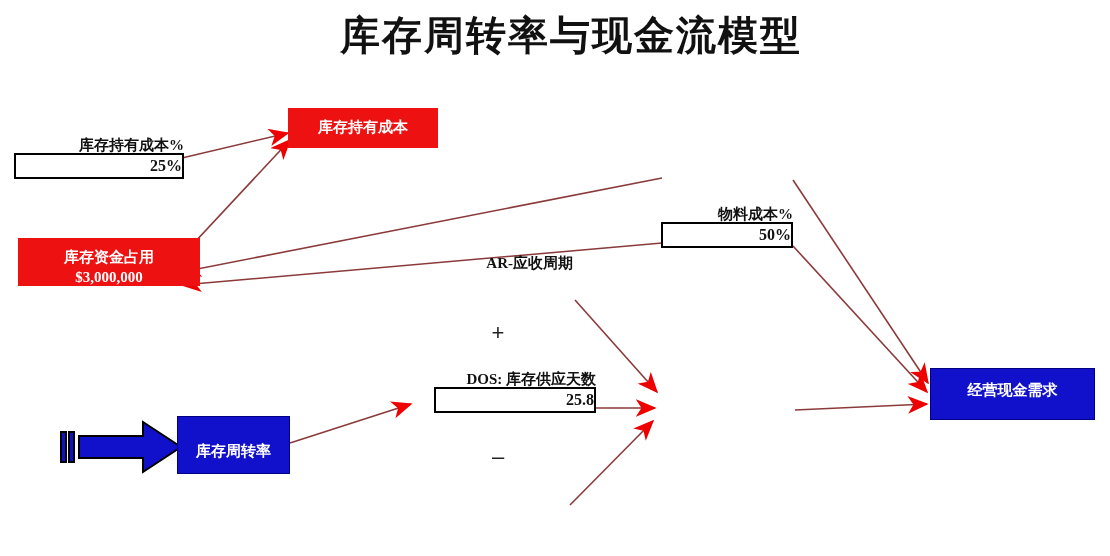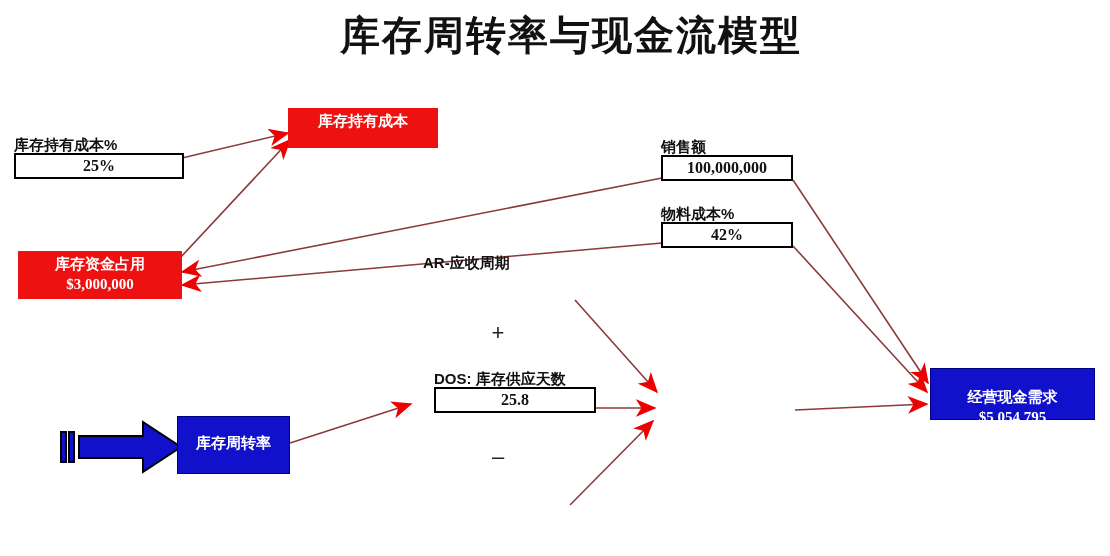--- a/index.html
+++ b/index.html
@@ -22,51 +22,51 @@
     font-size:40px;
     letter-spacing:2px;
     color:#111111;
   }
 
   
   .node{position:absolute;}
 
   
   .caption{
-    font-family:Liberation Sans, sans-serif;
+    font-family:Liberation Serif, serif;
     font-weight:bold;
     font-size:15px;
     color:#111111;
-    text-align:left;
+    text-align:right;
     white-space:nowrap;
     line-height:16px;
   }
   .wbox{
     border:2px solid #000000;
     background:#ffffff;
-    text-align:center;
+    text-align:right;
     font-family:"Liberation Serif", serif;
     font-weight:bold;
     font-size:16px;
     color:#111111;
     line-height:22px;
     height:22px;
     box-sizing:content-box;
   }
 
   
   .cbox{
     text-align:center;
     font-family:"Liberation Serif", serif;
     font-weight:bold;
     font-size:15px;
     line-height:20px;
     color:#ffffff;
     box-sizing:border-box;
-    padding-top:3px;
+    padding-top:9px;
   }
   .cbox .l1{display:block;}
   .cbox .l2{display:block;}
 
   .red{background:#EE1111;}
   .blue{background:#1111CC;border:1px solid #000080;}
 
   .op{
     position:absolute;
     font-family:"Liberation Sans", sans-serif;
@@ -128,52 +128,47 @@
 
   <div class="node" style="left:14px;top:137px;width:170px;">
     <div class="caption">库存持有成本%</div>
     <div class="wbox">25%</div>
   </div>
 
   <div class="node cbox red" style="left:288px;top:108px;width:150px;height:40px;">
     <span class="l1">库存持有成本</span>
   </div>
 
-  <div class="node cbox red" style="left:18px;top:251px;width:164px;height:48px;">
+  <div class="node cbox red" style="left:18px;top:238px;width:182px;height:48px;">
     <span class="l1">库存资金占用</span>
     <span class="l2">$3,000,000</span>
   </div>
 
-  <div class="node" style="left:661px;top:139px;width:132px;">
-    <div class="caption">销售额</div>
-    <div class="wbox">100,000,000</div>
-  </div>
 
   <div class="node" style="left:661px;top:206px;width:132px;">
     <div class="caption">物料成本%</div>
-    <div class="wbox">42%</div>
+    <div class="wbox">50%</div>
   </div>
 
   <div class="node" style="left:423px;top:255px;width:150px;">
     <div class="caption">AR-应收周期</div>
   </div>
 
   <div class="op" style="left:488px;top:320px;">+</div>
 
   <div class="node" style="left:434px;top:371px;width:162px;">
     <div class="caption">DOS: 库存供应天数</div>
     <div class="wbox">25.8</div>
   </div>
 
   <div class="op" style="left:488px;top:444px;">–</div>
 
 
 
-  <div class="node cbox blue" style="left:930px;top:368px;width:165px;height:52px;padding-top:18px;">
+  <div class="node cbox blue" style="left:930px;top:368px;width:165px;height:52px;padding-top:11px;">
     <span class="l1">经营现金需求</span>
-    <span class="l2">$5,054,795</span>
   </div>
 
-  <div class="node cbox blue" style="left:177px;top:416px;width:113px;height:58px;padding-top:14px;line-height:24px;">
+  <div class="node cbox blue" style="left:177px;top:416px;width:113px;height:58px;padding-top:22px;line-height:24px;">
     <span class="l1">库存周转率</span>
   </div>
 
 </div>
 
 </body></html>

